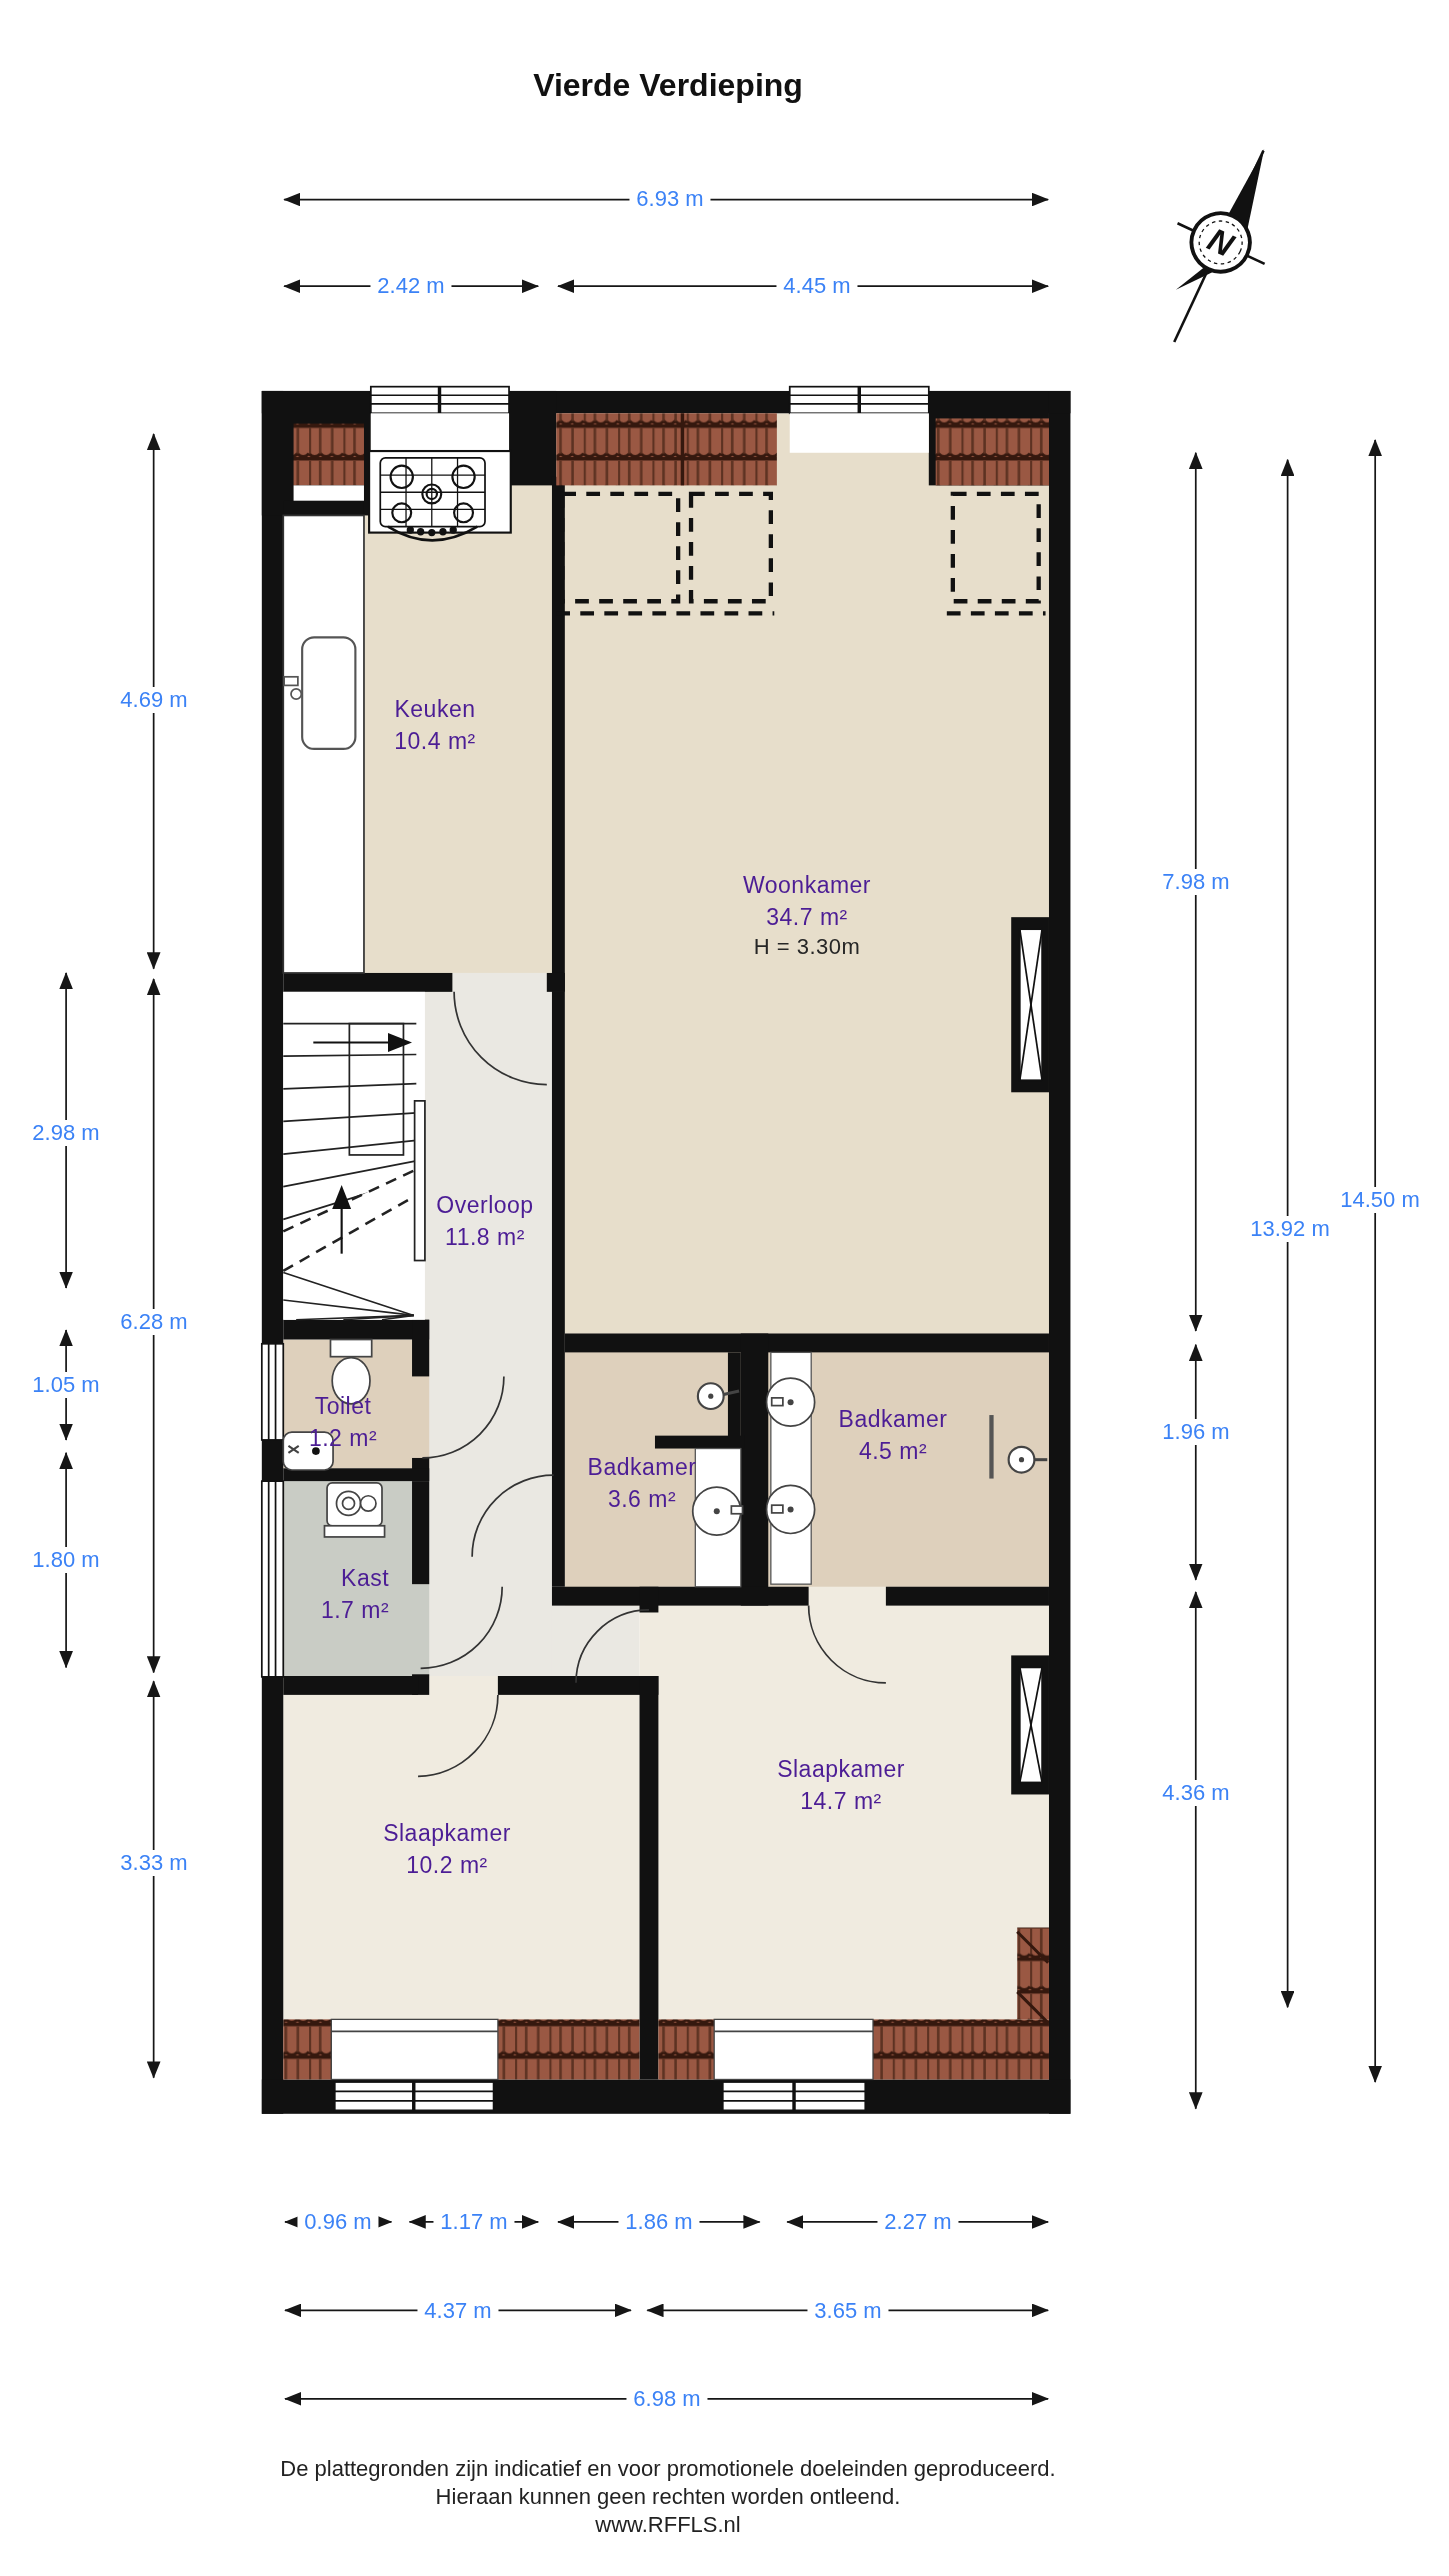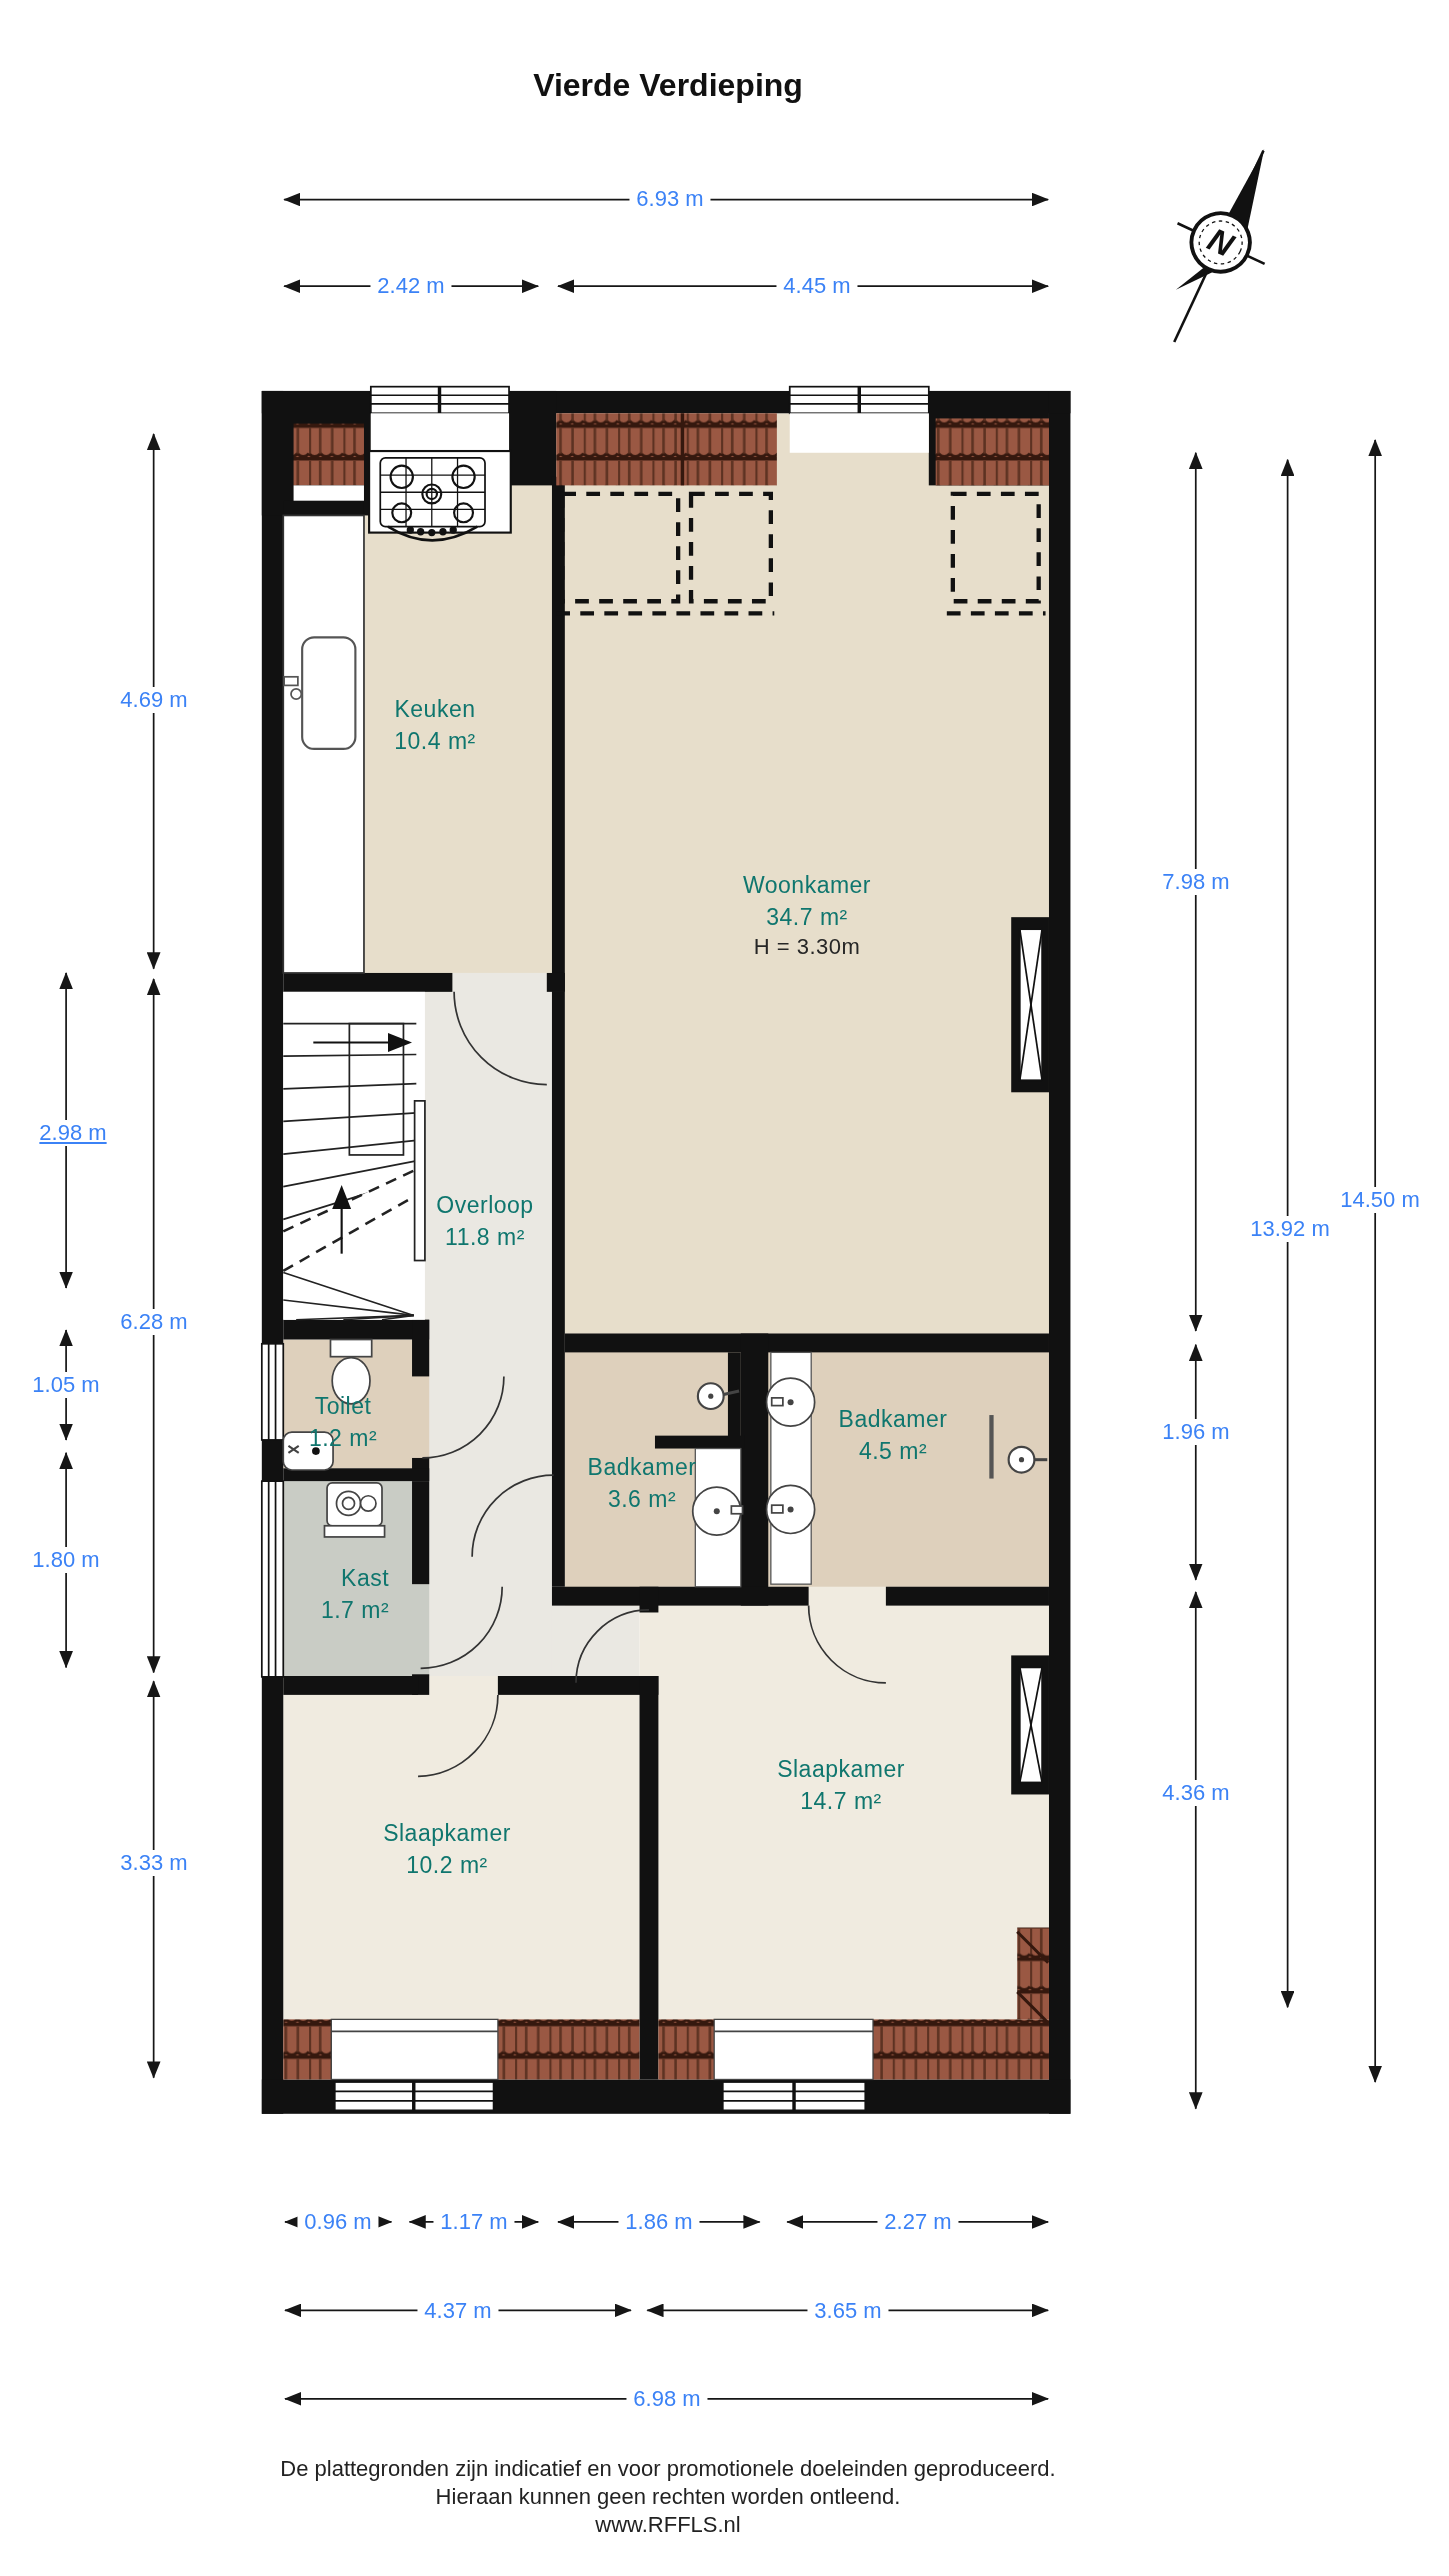--- a/index.html
+++ b/index.html
@@ -2,21 +2,21 @@
 <html style="font-size:13.7px"><head>
 <meta charset="utf-8">
 <style>
   html,body{margin:0;padding:0;background:#fff;}
   #canvas{position:relative;width:1449px;height:2576px;background:#ffffff;overflow:hidden;
           font-family:"Liberation Sans", sans-serif;color:#1c1c1c;}
   #plan-svg{position:absolute;left:0;top:0;}
   .lbl{position:absolute;transform:translate(-50%,-50%);white-space:nowrap;}
   .title-line{font-size:32px;font-weight:bold;color:#111;}
   .dim{font-size:22px;background:#ffffff;padding:0 6.9px;color:#3b82f6;}
-  .room{text-align:center;font-size:23px;line-height:1.38;letter-spacing:0.5px;color:#0f766e;}
+  .room{text-align:center;font-size:23px;line-height:1.38;letter-spacing:0.5px;color:#4c1d95;}
   .room span{display:block;}
   .hline{font-size:22px;letter-spacing:0.5px;color:#262626;}
   .footer-line{font-size:22px;color:#222;}
 </style>
 </head>
 <body>
 
 <div id="canvas">
 
   <svg id="plan-svg" width="1449" height="2576" viewBox="0 0 1688 3000">
@@ -341,21 +341,21 @@
   </div>
   <div class="lbl room" style="left:841px;top:1786px;">
     <span>Slaapkamer</span>
     <span>14.7 m²</span>
   </div>
 
   <div class="lbl dim" style="left:670px;top:199px;">6.93 m</div>
   <div class="lbl dim" style="left:411px;top:286px;">2.42 m</div>
   <div class="lbl dim" style="left:817px;top:286px;">4.45 m</div>
   <div class="lbl dim" style="left:154px;top:700px;">4.69 m</div>
-  <div class="lbl dim" style="left:73px;top:1133px;text-decoration:underline;">2.98 m</div>
+  <div class="lbl dim" style="left:66px;top:1133px;">2.98 m</div>
   <div class="lbl dim" style="left:154px;top:1322px;">6.28 m</div>
   <div class="lbl dim" style="left:66px;top:1385px;">1.05 m</div>
   <div class="lbl dim" style="left:66px;top:1560px;">1.80 m</div>
   <div class="lbl dim" style="left:154px;top:1863px;">3.33 m</div>
   <div class="lbl dim" style="left:1196px;top:882px;">7.98 m</div>
   <div class="lbl dim" style="left:1196px;top:1432px;">1.96 m</div>
   <div class="lbl dim" style="left:1196px;top:1793px;">4.36 m</div>
   <div class="lbl dim" style="left:1290px;top:1200px;margin-top:29px;">13.92 m</div>
   <div class="lbl dim" style="left:1380px;top:1200px;">14.50 m</div>
   <div class="lbl dim" style="left:338px;top:2222px;">0.96 m</div>

